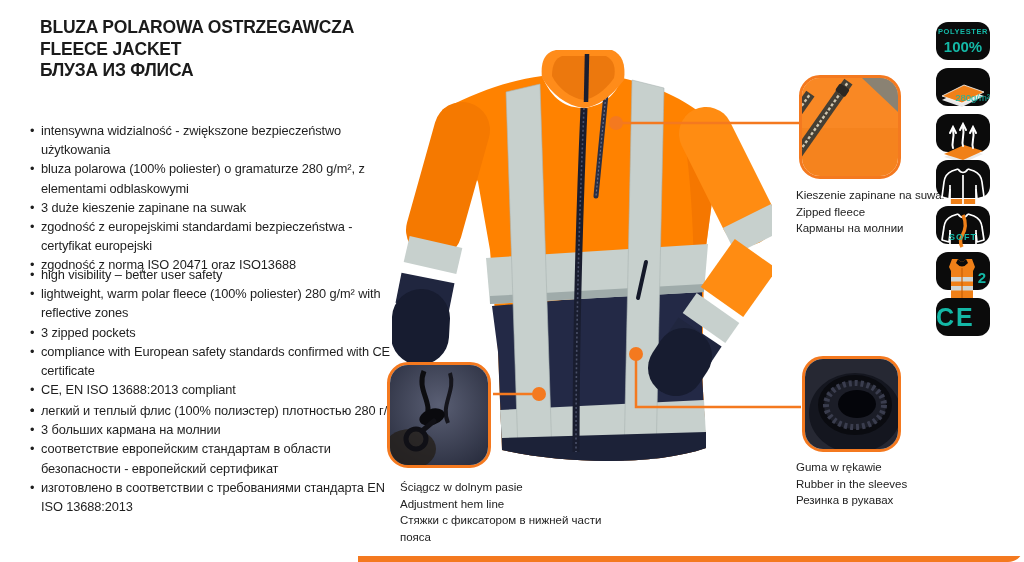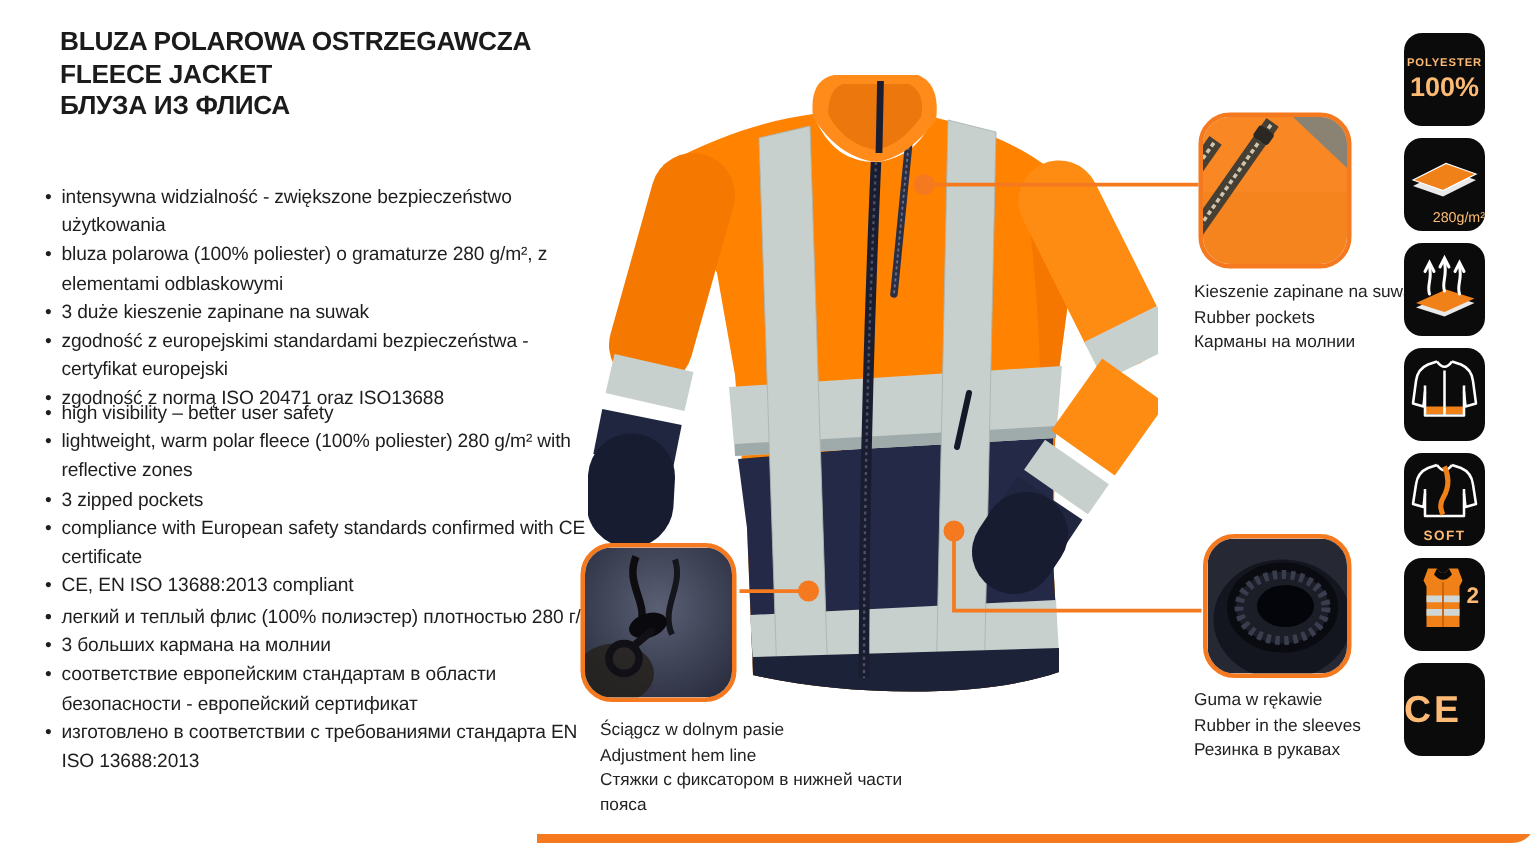--- a/index.html
+++ b/index.html
@@ -30,26 +30,26 @@
   .co-c{left:802px;top:356px;width:93px;height:90px;}
   
   .lbl{position:absolute;font-size:11.5px;line-height:16.5px;color:#222;z-index:3;}
   .lbl span{display:block;}
   .lbl-a{left:796px;top:187px;width:215px;}
   .lbl-b{left:400px;top:479px;width:230px;}
   .lbl-c{left:796px;top:459px;width:215px;}
   
   .badges{position:absolute;left:936px;top:22px;width:54px;display:flex;
           flex-direction:column;gap:8px;z-index:3;}
-  .badge{position:relative;width:54px;height:62px;background:#0b0b0b;border-radius:12px;
-         color:#fdba74;flex:0 0 auto;}
+  .badge{position:relative;width:54px;height:38px;background:#0b0b0b;border-radius:12px;
+         color:#14b8a6;flex:0 0 auto;}
   .badge svg{position:absolute;left:0;top:0;width:54px;height:54px;}
   .badge-poly{display:flex;flex-direction:column;align-items:center;justify-content:center;}
   .poly-1{font-size:7.5px;font-weight:700;letter-spacing:0.6px;}
-  .poly-2{font-size:18px;font-weight:700;margin-top:2px;}
+  .poly-2{font-size:15px;font-weight:700;margin-top:2px;}
   .badge-weight-txt{position:absolute;left:0;bottom:3px;width:100%;text-align:right;
                     font-size:9.5px;font-weight:400;}
   .badge-soft-txt{position:absolute;left:0;bottom:2px;width:100%;text-align:center;
                   font-size:9px;font-weight:700;letter-spacing:1px;}
   .badge-num{position:absolute;right:4px;top:17px;font-size:15px;font-weight:700;}
   .badge-ce{display:flex;align-items:center;justify-content:flex-start;
             font-size:25px;font-weight:700;letter-spacing:2px;}
   
   .bottom-bar{position:absolute;left:358px;top:556px;width:666px;height:6px;
               background:#f4791f;z-index:1;}
@@ -152,21 +152,21 @@
       </g>
       <g transform="translate(40,4) rotate(35)">
         <rect x="0" y="-4" width="10" height="110" fill="#453f34"></rect>
         <line x1="5" y1="-2" x2="5" y2="106" stroke="#cfc5ae" stroke-width="2.4" stroke-dasharray="3,2"></line>
         <rect x="-1" y="2" width="12" height="9" rx="2" fill="#2b2722"></rect>
       </g>
     </svg>
   </div>
   <div class="lbl lbl-a">
     <span>Kieszenie zapinane na suwak</span>
-    <span>Rubber pockets</span>
+    <span>Zipped fleece</span>
     <span>Карманы на молнии</span>
   </div>
 
   <div class="co co-b">
     <svg viewBox="0 0 98 100">
       <defs>
         <radialGradient id="gB" cx="50%" cy="40%" r="75%">
           <stop offset="0%" stop-color="#5a5f74"></stop>
           <stop offset="100%" stop-color="#272b3c"></stop>
         </radialGradient>

